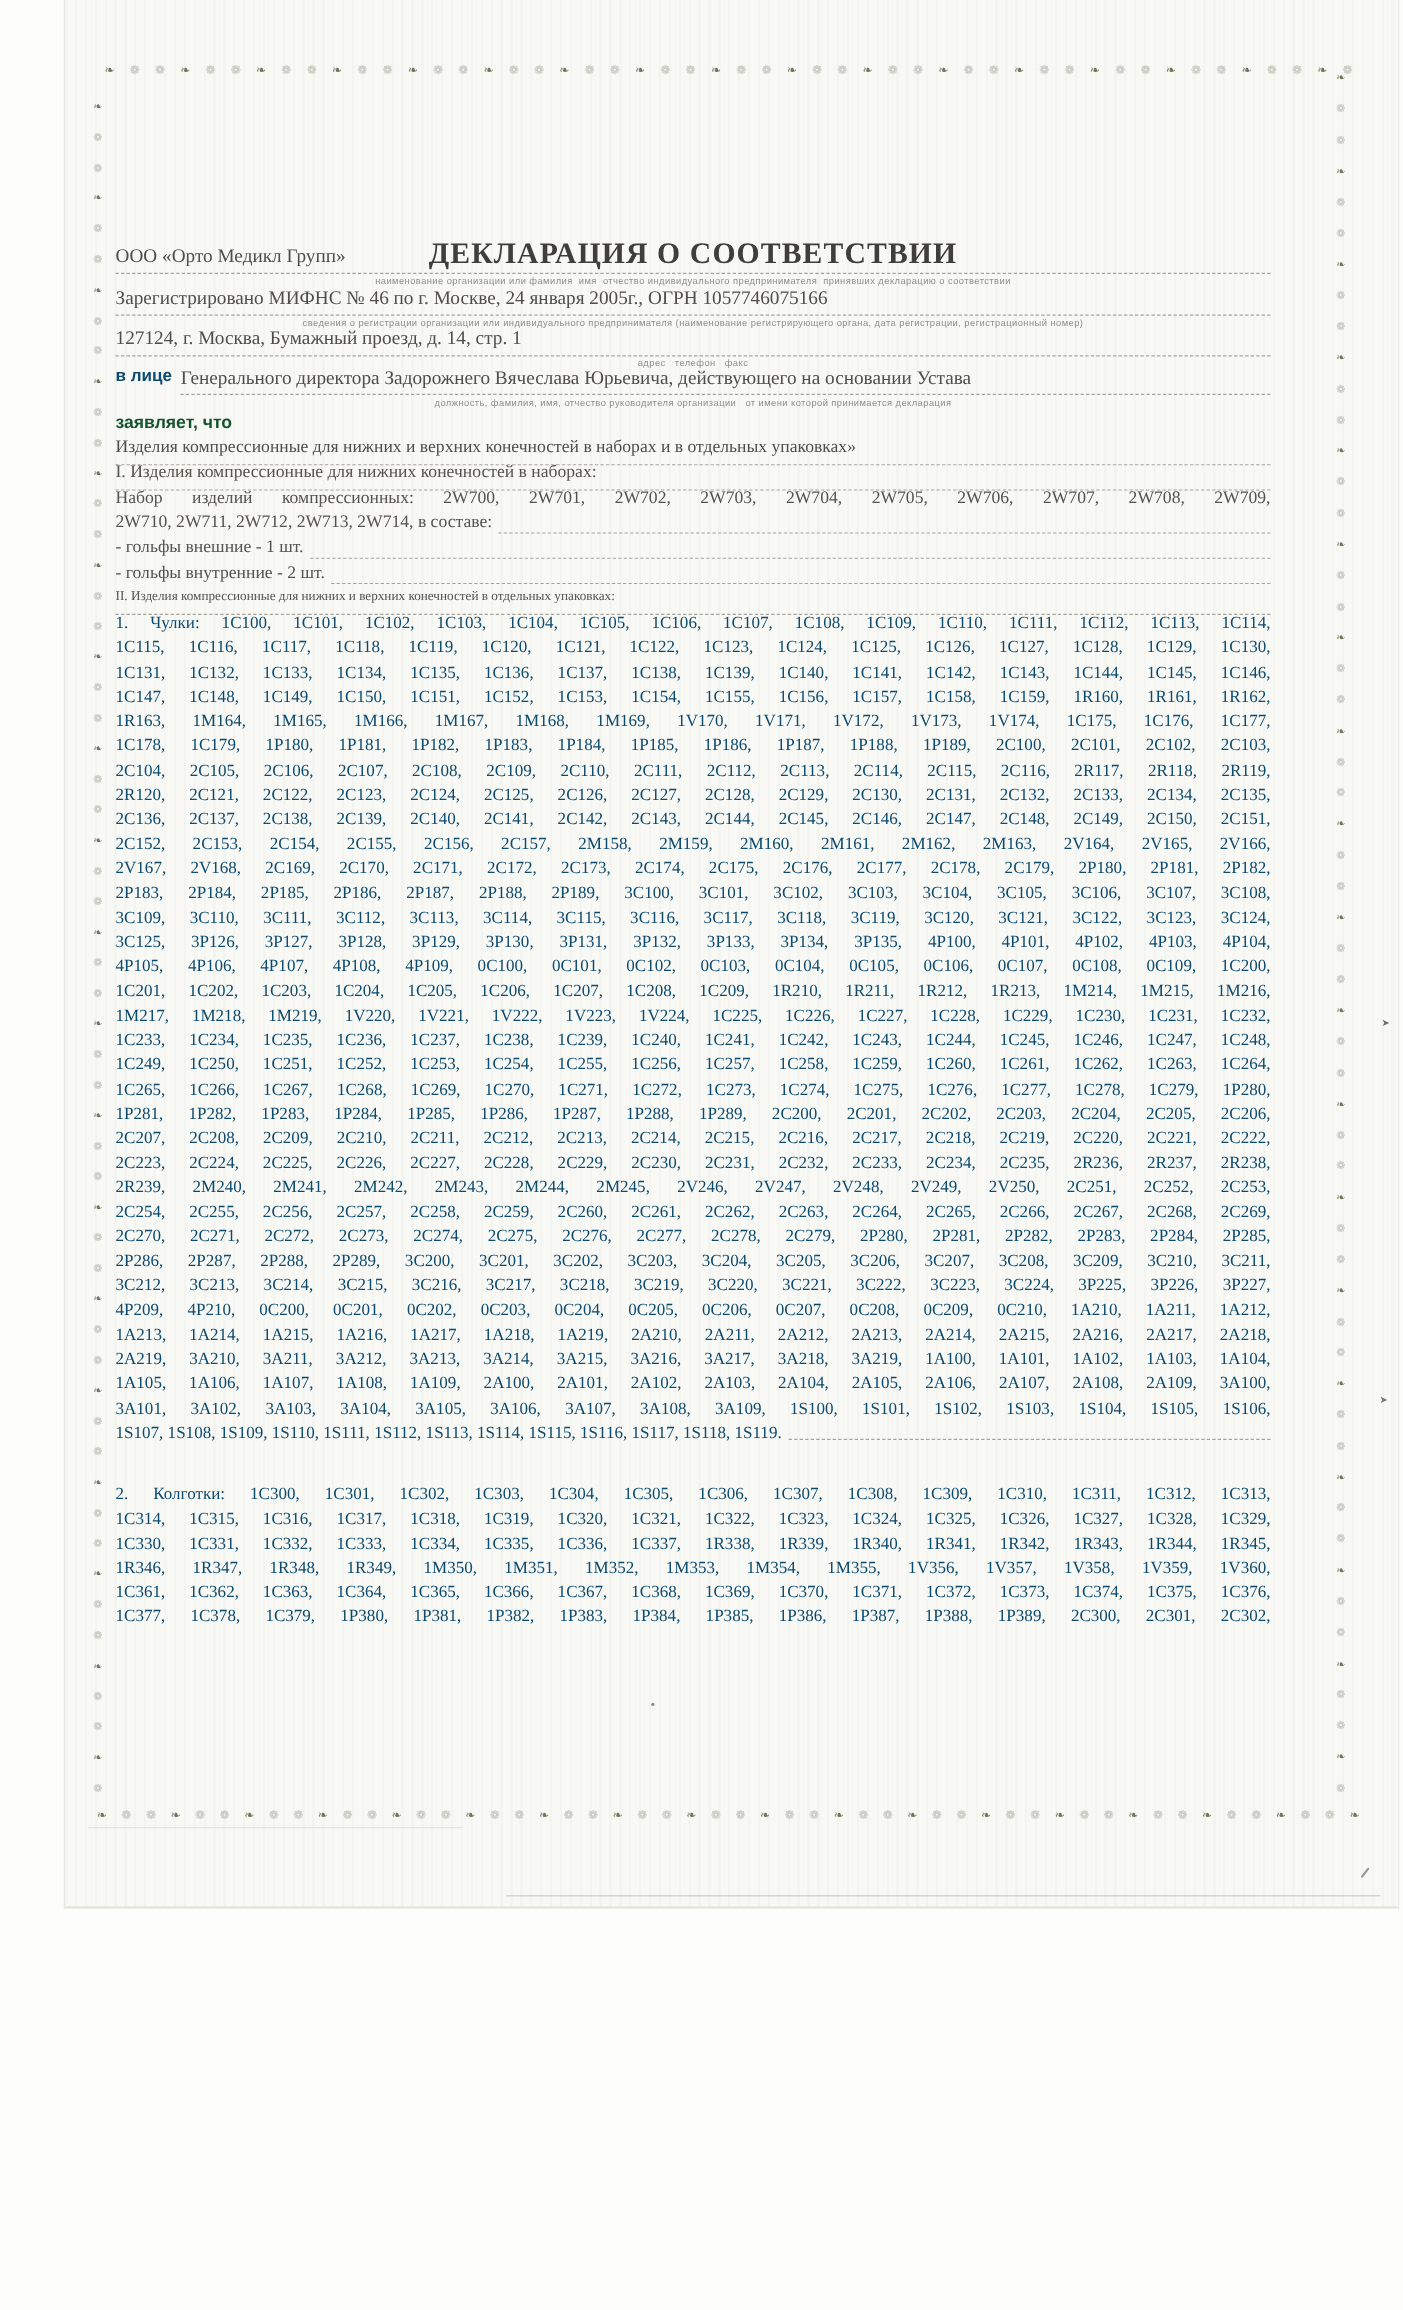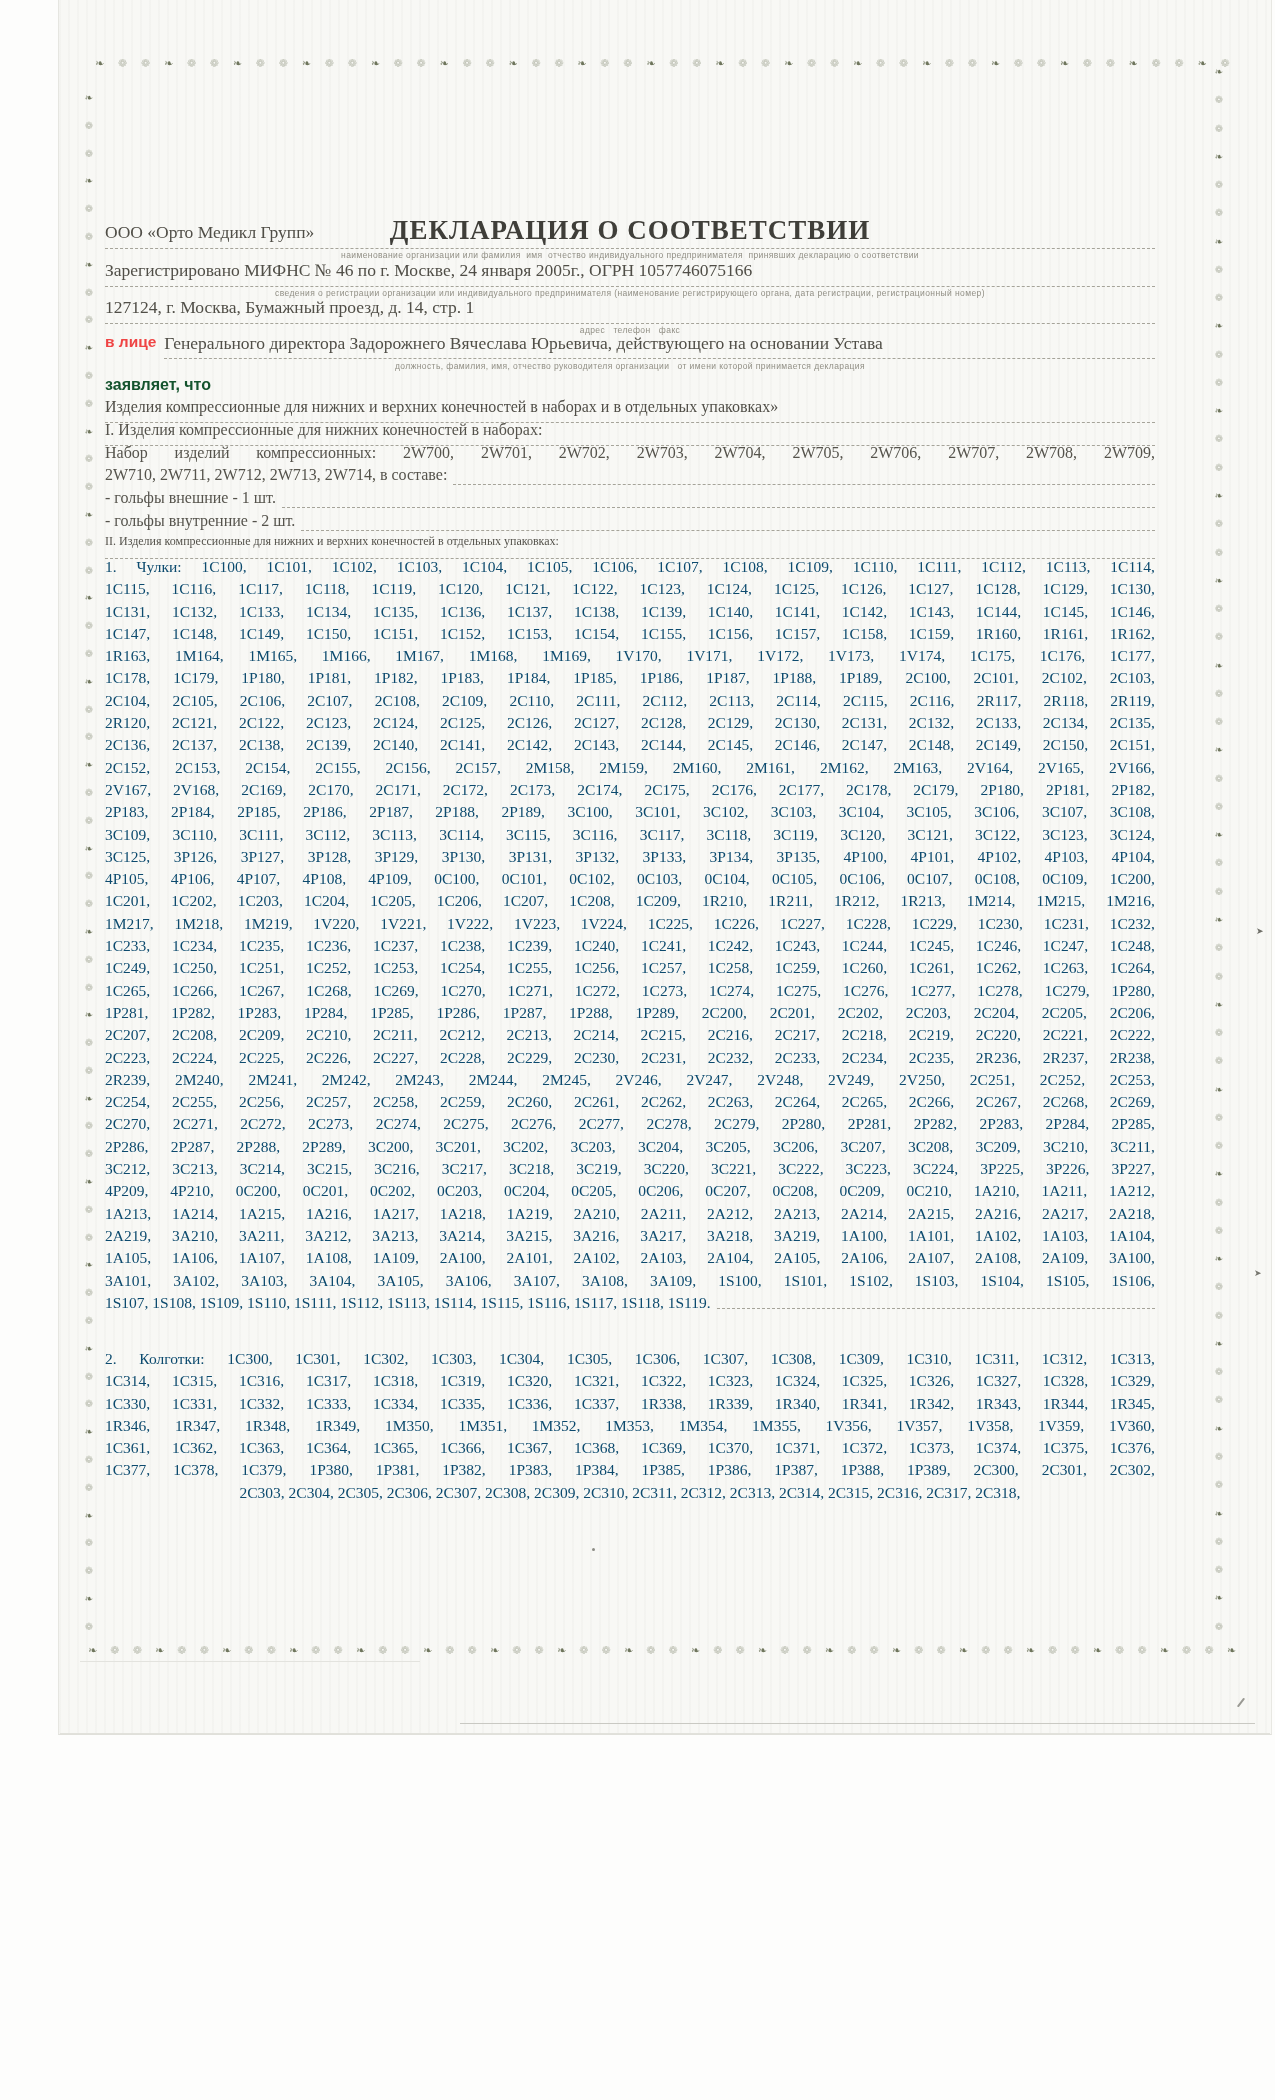--- a/index.html
+++ b/index.html
@@ -31,21 +31,21 @@
   .fieldval{font-size:17.5px;color:#504e47;}
   .dashb{border-bottom:1px dashed #a6a49a;}
   .caption{font-family:"Liberation Sans",sans-serif;font-size:8.5px;color:#918f85;letter-spacing:.4px;text-align:center;white-space:pre-wrap;}
   #org-line{top:222px;height:26px;}
   #org-caption{top:250px;padding-right:70px;}
   #reg-line{top:260px;height:26px;}
   #reg-caption{top:288px;}
   #addr-line{top:297px;height:26px;}
   #addr-caption{top:325px;}
   #repr-line{top:333px;height:26px;display:flex;}
-  #repr-line b{font-family:"Liberation Sans",sans-serif;font-size:15.5px;color:#ef4444;padding-right:8px;white-space:nowrap;}
+  #repr-line b{font-family:"Liberation Sans",sans-serif;font-size:15.5px;color:#0c4a6e;padding-right:8px;white-space:nowrap;}
   #repr-line .rv{flex:1;border-bottom:1px dashed #a6a49a;}
   #repr-caption{top:361px;padding-right:140px;}
   #declares{top:376px;font-family:"Liberation Sans",sans-serif;font-weight:bold;font-size:16px;color:#14532d;}
   #subject{top:398px;height:24px;font-size:16px;}
   #sec1-title{top:421px;height:24px;font-size:16px;}
   #intro1{top:444px;font-size:16px;text-align:justify;text-align-last:justify;}
   #intro2{top:466px;height:24px;font-size:16px;}
   #comp1{top:489px;height:24px;font-size:16px;}
   #comp2{top:512px;height:24px;font-size:16px;}
   #sec2-title{top:534px;height:24px;font-size:12px;}
@@ -372,21 +372,20 @@
         <span class="dashfill"></span>
       </div>
     </div>
   <div id="tights" class="abs codelist">
       <div class="jline">2. Колготки: 1C300, 1C301, 1C302, 1C303, 1C304, 1C305, 1C306, 1C307, 1C308, 1C309, 1C310, 1C311, 1C312, 1C313,</div>
       <div class="jline">1C314, 1C315, 1C316, 1C317, 1C318, 1C319, 1C320, 1C321, 1C322, 1C323, 1C324, 1C325, 1C326, 1C327, 1C328, 1C329,</div>
       <div class="jline">1C330, 1C331, 1C332, 1C333, 1C334, 1C335, 1C336, 1C337, 1R338, 1R339, 1R340, 1R341, 1R342, 1R343, 1R344, 1R345,</div>
       <div class="jline">1R346, 1R347, 1R348, 1R349, 1M350, 1M351, 1M352, 1M353, 1M354, 1M355, 1V356, 1V357, 1V358, 1V359, 1V360,</div>
       <div class="jline">1C361, 1C362, 1C363, 1C364, 1C365, 1C366, 1C367, 1C368, 1C369, 1C370, 1C371, 1C372, 1C373, 1C374, 1C375, 1C376,</div>
       <div class="jline">1C377, 1C378, 1C379, 1P380, 1P381, 1P382, 1P383, 1P384, 1P385, 1P386, 1P387, 1P388, 1P389, 2C300, 2C301, 2C302,</div>
-      <div class="lline">2C303, 2C304, 2C305, 2C306, 2C307, 2C308, 2C309, 2C310, 2C311, 2C312, 2C313, 2C314, 2C315, 2C316, 2C317, 2C318,</div>
     </div>
 </div>
 
 <div class="edge-h1"></div>
 <div class="edge-h2"></div>
 <div class="edge-h3"></div>
 <div class="dotmark"></div>
 <div class="penmark"></div>
 <div class="arrow1">➤</div>
 <div class="arrow2">➤</div>

